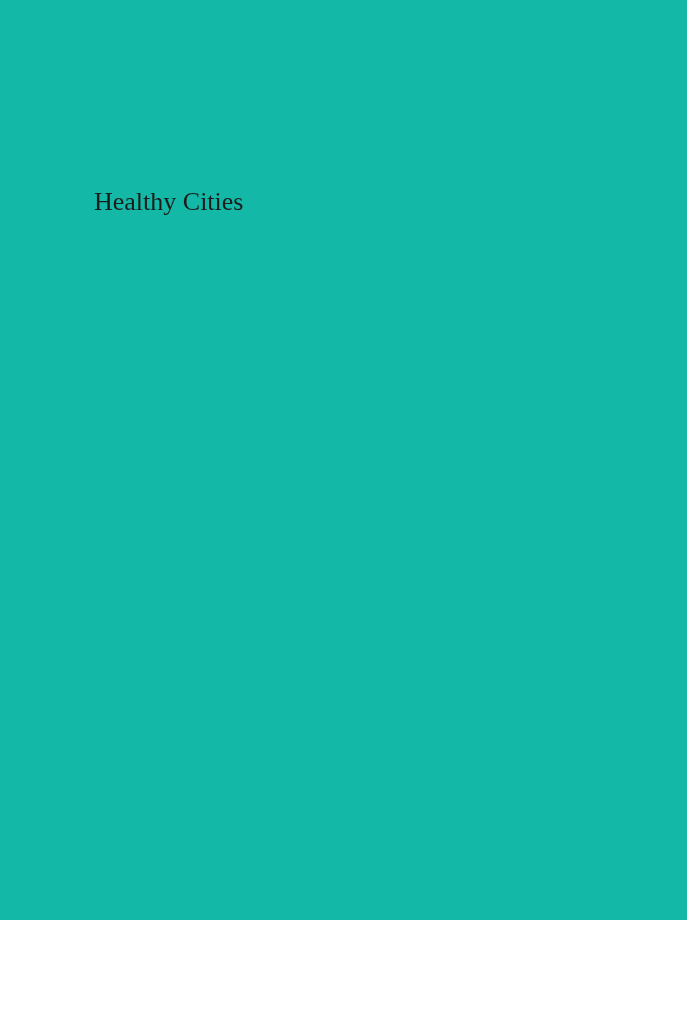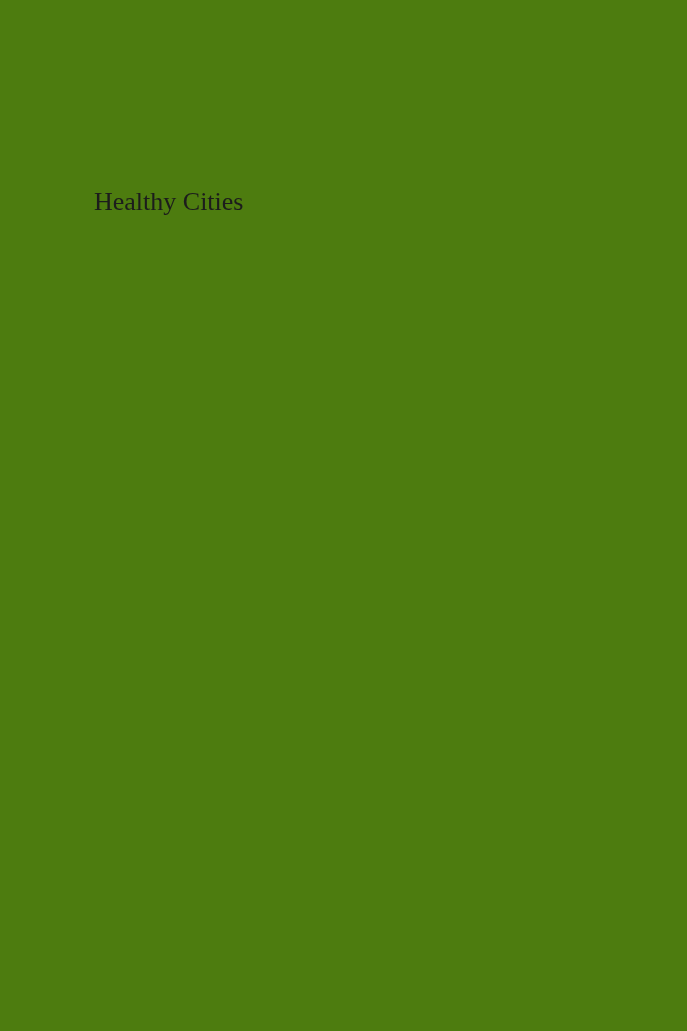--- a/index.html
+++ b/index.html
@@ -12,22 +12,22 @@
     background: #ffffff;
     overflow: hidden;
     position: relative;
     font-family: "Liberation Serif", "DejaVu Serif", serif;
   }
   .page {
     position: absolute;
     left: 0;
     top: 0;
     width: 687px;
-    height: 1031px;
-    background: #4d7c0f;
+    height: 920px;
+    background: #14b8a6;
   }
   .half-title {
     position: absolute;
     left: 94px;
     top: 189px;
     margin: 0;
     font-family: "Liberation Serif", "DejaVu Serif", serif;
     font-size: 26px;
     font-weight: normal;
     line-height: 1;

